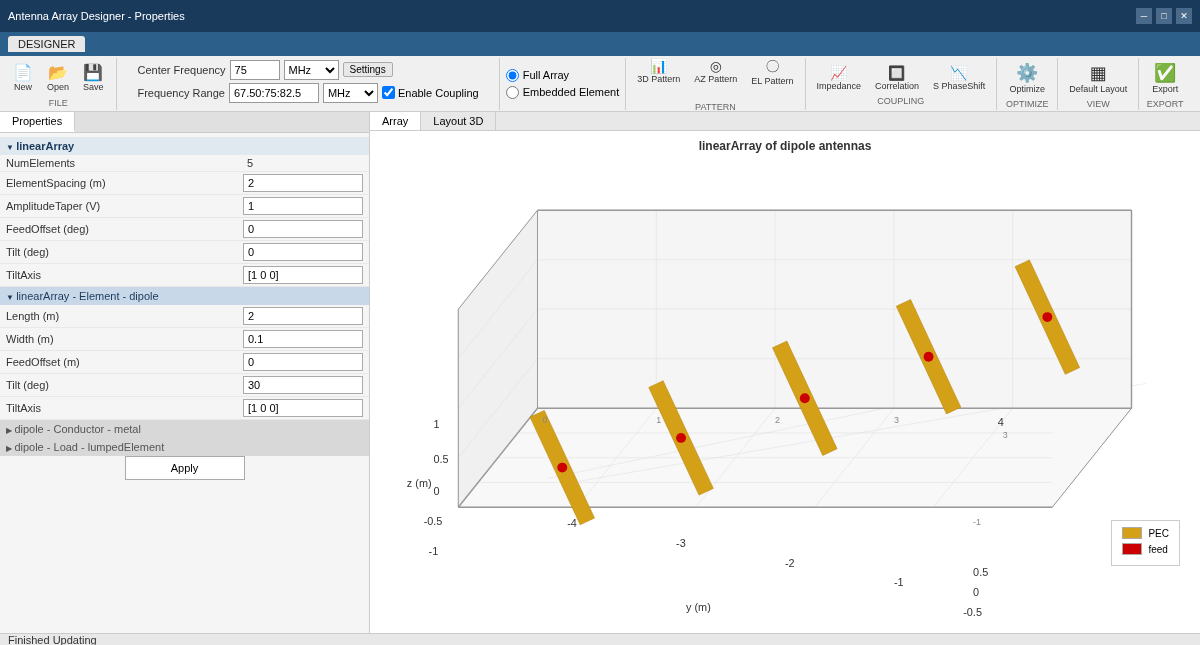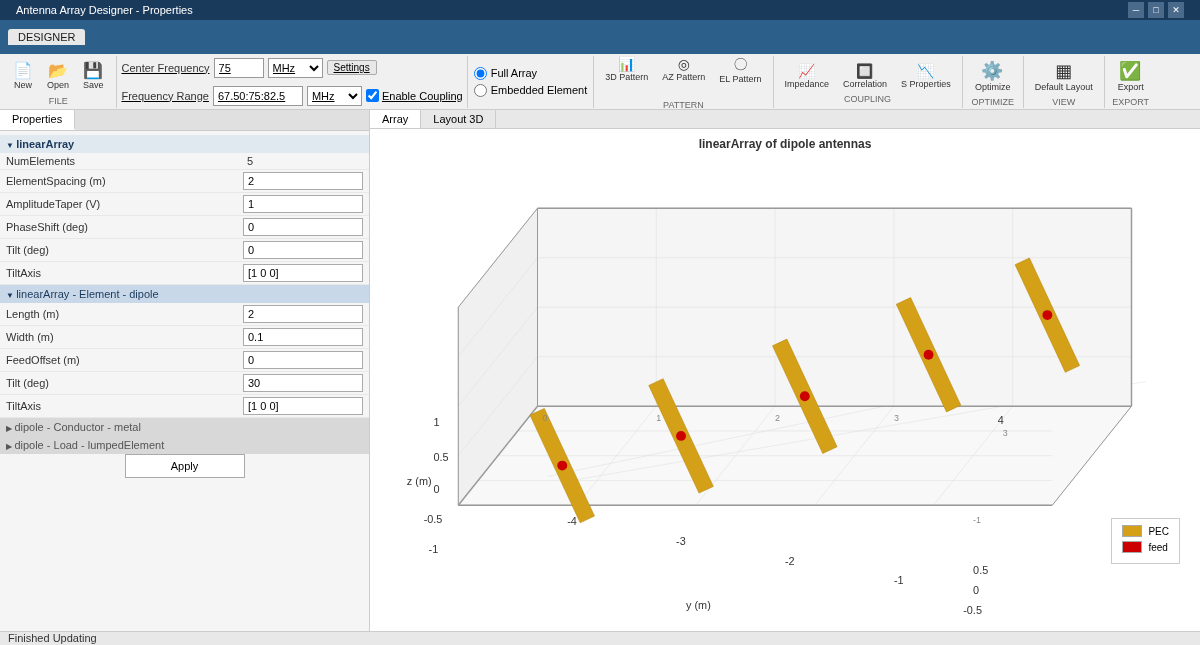--- a/index.html
+++ b/index.html
@@ -2,42 +2,42 @@
 <html><head>
   <meta charset="utf-8">
   <style>
     * { box-sizing: border-box; margin: 0; padding: 0; }
     body { font-family: 'Segoe UI', Arial, sans-serif; font-size: 11px; background: #f0f0f0; overflow: hidden; }
 
     
     .title-bar {
       background: #1a3a5c;
       color: white;
-      height: 20px;
+      height: 32px;
       display: flex;
       align-items: center;
       justify-content: space-between;
-      padding: 0 16px;
+      padding: 0 8px;
       font-size: 11px;
     }
     .title-bar-controls { display: flex; gap: 4px; }
     .title-bar-btn {
       width: 16px; height: 16px;
       background: #4a6a8c;
       border: none;
       color: white;
       font-size: 9px;
       cursor: pointer;
       display: flex; align-items: center; justify-content: center;
     }
 
     
     .tab-bar {
       background: #2c5f8a;
-      height: 34px;
+      height: 24px;
       display: flex;
       align-items: center;
       padding: 0 8px;
     }
     .tab-item {
       color: #cce0f5;
       font-size: 11px;
       padding: 2px 10px;
       cursor: pointer;
       border-radius: 3px 3px 0 0;
@@ -216,26 +216,25 @@
       background: transparent;
       border: 1px solid transparent;
       border-radius: 2px;
       font-size: 9px;
       color: #333;
     }
 
     .input-area {
       display: flex;
       flex-direction: column;
-      padding: 2px 4px;
+      padding: 2px 20px;
       gap: 3px;
       border-right: 1px solid #ccc;
       height: 52px;
-      justify-content: space-between;
-      text-decoration: underline;
+      justify-content: flex-start;
     }
     .settings-btn {
       background: #e8e8e8;
       border: 1px solid #aaa;
       padding: 1px 6px;
       font-size: 10px;
       cursor: pointer;
       border-radius: 2px;
     }
 
@@ -377,21 +376,21 @@
           <button class="icon-btn" style="min-width:42px;">
             <span style="font-size:14px;">📈</span>
             <span>Impedance</span>
           </button>
           <button class="icon-btn" style="min-width:42px;">
             <span style="font-size:14px;">🔲</span>
             <span>Correlation</span>
           </button>
           <button class="icon-btn" style="min-width:42px;">
             <span style="font-size:14px;">📉</span>
-            <span>S Properties</span>
+            <span>S PhaseShift</span>
           </button>
         </div>
         <div style="font-size:9px;color:#666;">COUPLING</div>
       </div>
     </div>
 
     <div style="display:flex;align-items:center;padding:2px 6px;border-right:1px solid #ccc;height:52px;">
       <div style="display:flex;flex-direction:column;align-items:center;gap:2px;">
         <button class="icon-btn" style="min-width:48px;flex-direction:column;">
           <span style="font-size:18px;">⚙️</span>
@@ -441,21 +440,21 @@
           </div>
           <div class="prop-row">
             <span class="prop-label">ElementSpacing (m)</span>
             <input class="prop-value" type="text" value="2" style="">
           </div>
           <div class="prop-row">
             <span class="prop-label">AmplitudeTaper (V)</span>
             <input class="prop-value" type="text" value="1" style="">
           </div>
           <div class="prop-row">
-            <span class="prop-label">PhaseShift (deg)</span>
+            <span class="prop-label">FeedOffset (deg)</span>
             <input class="prop-value" type="text" value="0" style="">
           </div>
           <div class="prop-row">
             <span class="prop-label">Tilt (deg)</span>
             <input class="prop-value" type="text" value="0" style="">
           </div>
           <div class="prop-row">
             <span class="prop-label">TiltAxis</span>
             <input class="prop-value" type="text" value="[1 0 0]" style="">
           </div>

